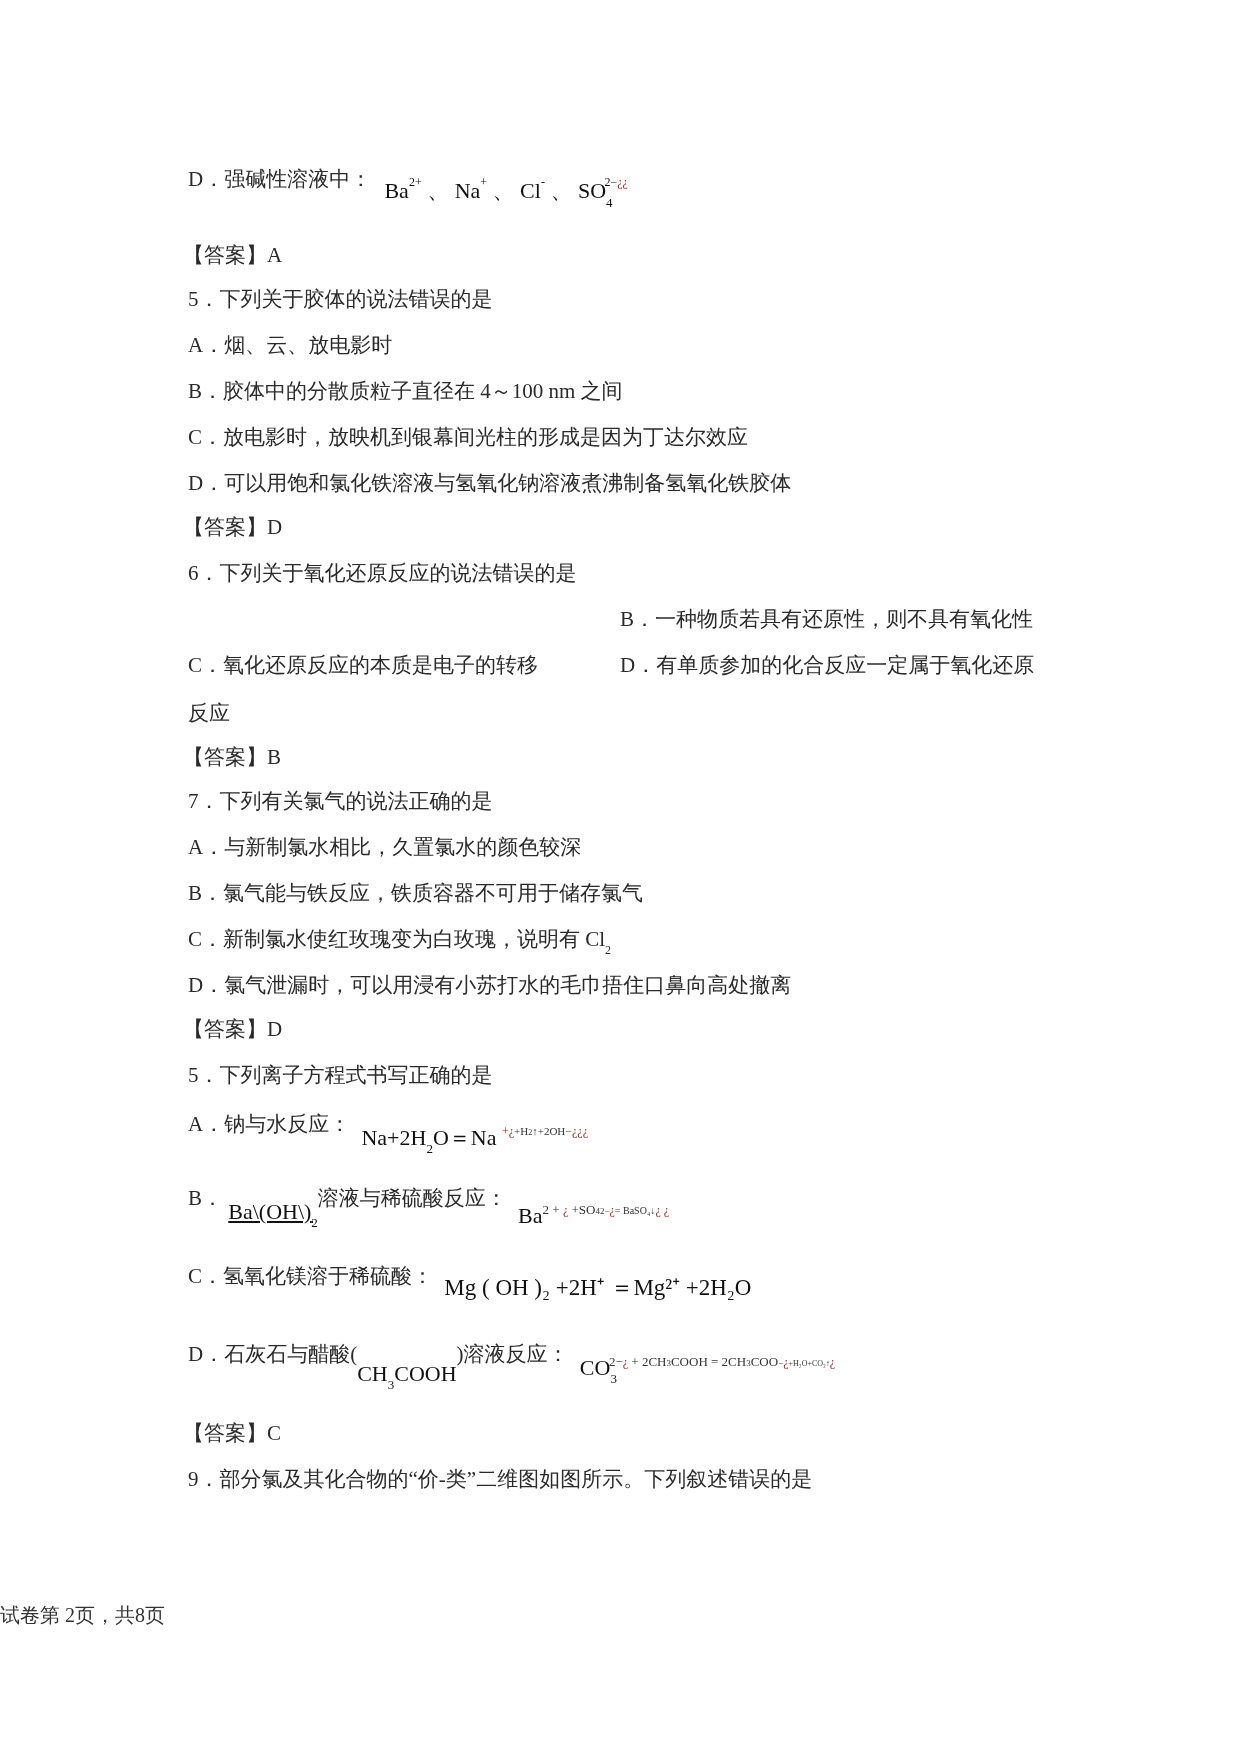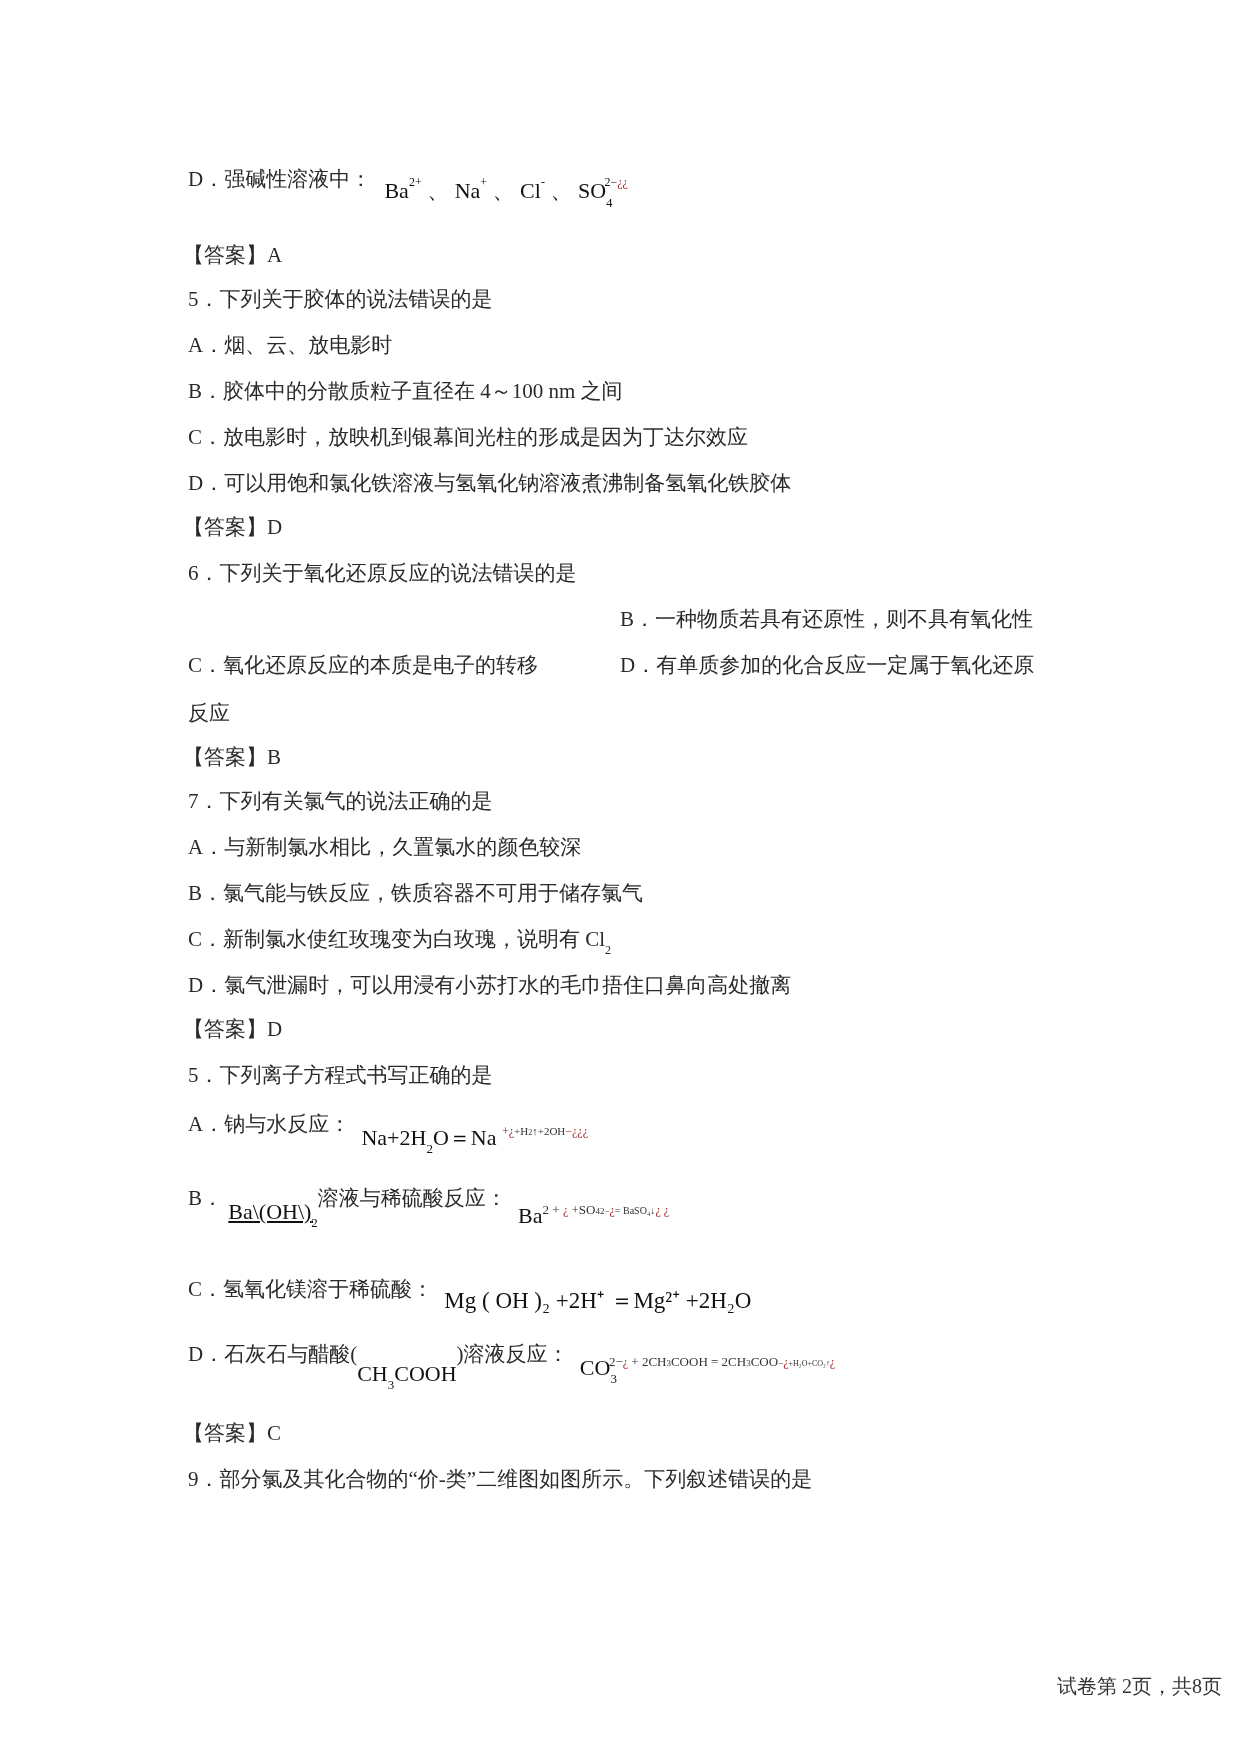--- a/index.html
+++ b/index.html
@@ -15,21 +15,21 @@
   .ans { left: 183px; }
   .formula {
     display: inline-block; position: relative; font-size: 22px;
     font-family: "Liberation Serif", serif; color: #111;
   }
   .sup { font-size: 12px; vertical-align: super; position: relative; top: -4px; }
   .sub { font-size: 13px; vertical-align: sub; position: relative; top: 3px; }
   .tiny { font-size: 11px; vertical-align: top; position: relative; top: -6px; color: #333; }
   .err { color: #a01c1c; font-size: 12px; }
   .footer {
-    position: absolute; top: 1673px; left: 0; width: 1222px; text-align: right;
+    position: absolute; top: 1602px; left: 0; width: 1222px; text-align: left;
     font-size: 20px; color: #333;
   }
   .col2 { position: absolute; left: 620px; }
 </style>
 </head>
 <body>
 
 <div class="line" style="top:163px">
   <span>D．强碱性溶液中：</span>
   <span class="formula" style="top:12px; margin-left:8px;">
@@ -81,21 +81,21 @@
 <div class="line" style="top:1186px">
   <span>B．</span>
   <span class="formula" style="top:14px;text-decoration:underline;"><span>Ba\(OH\)</span><span class="sub">2</span></span><span>溶液与稀硫酸反应：</span>
   <span class="formula" style="top:18px; margin-left:6px;">
     <span>Ba</span><span class="tiny" style="font-size:13px">2 + <span class="err">¿</span> +SO<span style="font-size:9px">4</span><span style="font-size:9px">2−</span><span class="err">¿</span><span style="font-size:10px">= BaSO₄↓</span><span class="err">¿ ¿</span></span>
   </span>
 </div>
 
 <div class="line" style="top:1264px">
   <span>C．氢氧化镁溶于稀硫酸：</span>
-  <span class="formula" style="top:12px; margin-left:6px; font-size:23px;margin-top:13px;">Mg ( OH )₂ +2H⁺ ＝Mg²⁺ +2H₂O</span>
+  <span class="formula" style="top:12px; margin-left:6px; font-size:23px;">Mg ( OH )₂ +2H⁺ ＝Mg²⁺ +2H₂O</span>
 </div>
 
 <div class="line" style="top:1342px">
   <span>D．石灰石与醋酸</span><span>(</span><span class="formula" style="top:20px;"><span>CH</span><span class="sub">3</span><span>COOH</span></span><span>)</span><span>溶液反应：</span>
   <span class="formula" style="top:14px; margin-left:6px;">
     <span>CO</span><span class="sub" style="margin-right:-8px">3</span><span class="tiny" style="font-size:13px"><span>2−</span><span class="err">¿</span> + 2CH<span style="font-size:9px">3</span>COOH = 2CH<span style="font-size:9px">3</span>COO<span style="font-size:9px">−</span><span class="err">¿</span><span style="font-size:8px">+H₂O+CO₂↑</span><span class="err">¿</span></span>
   </span>
 </div>
 <div class="line ans" style="top:1422px">【答案】C</div>
 

